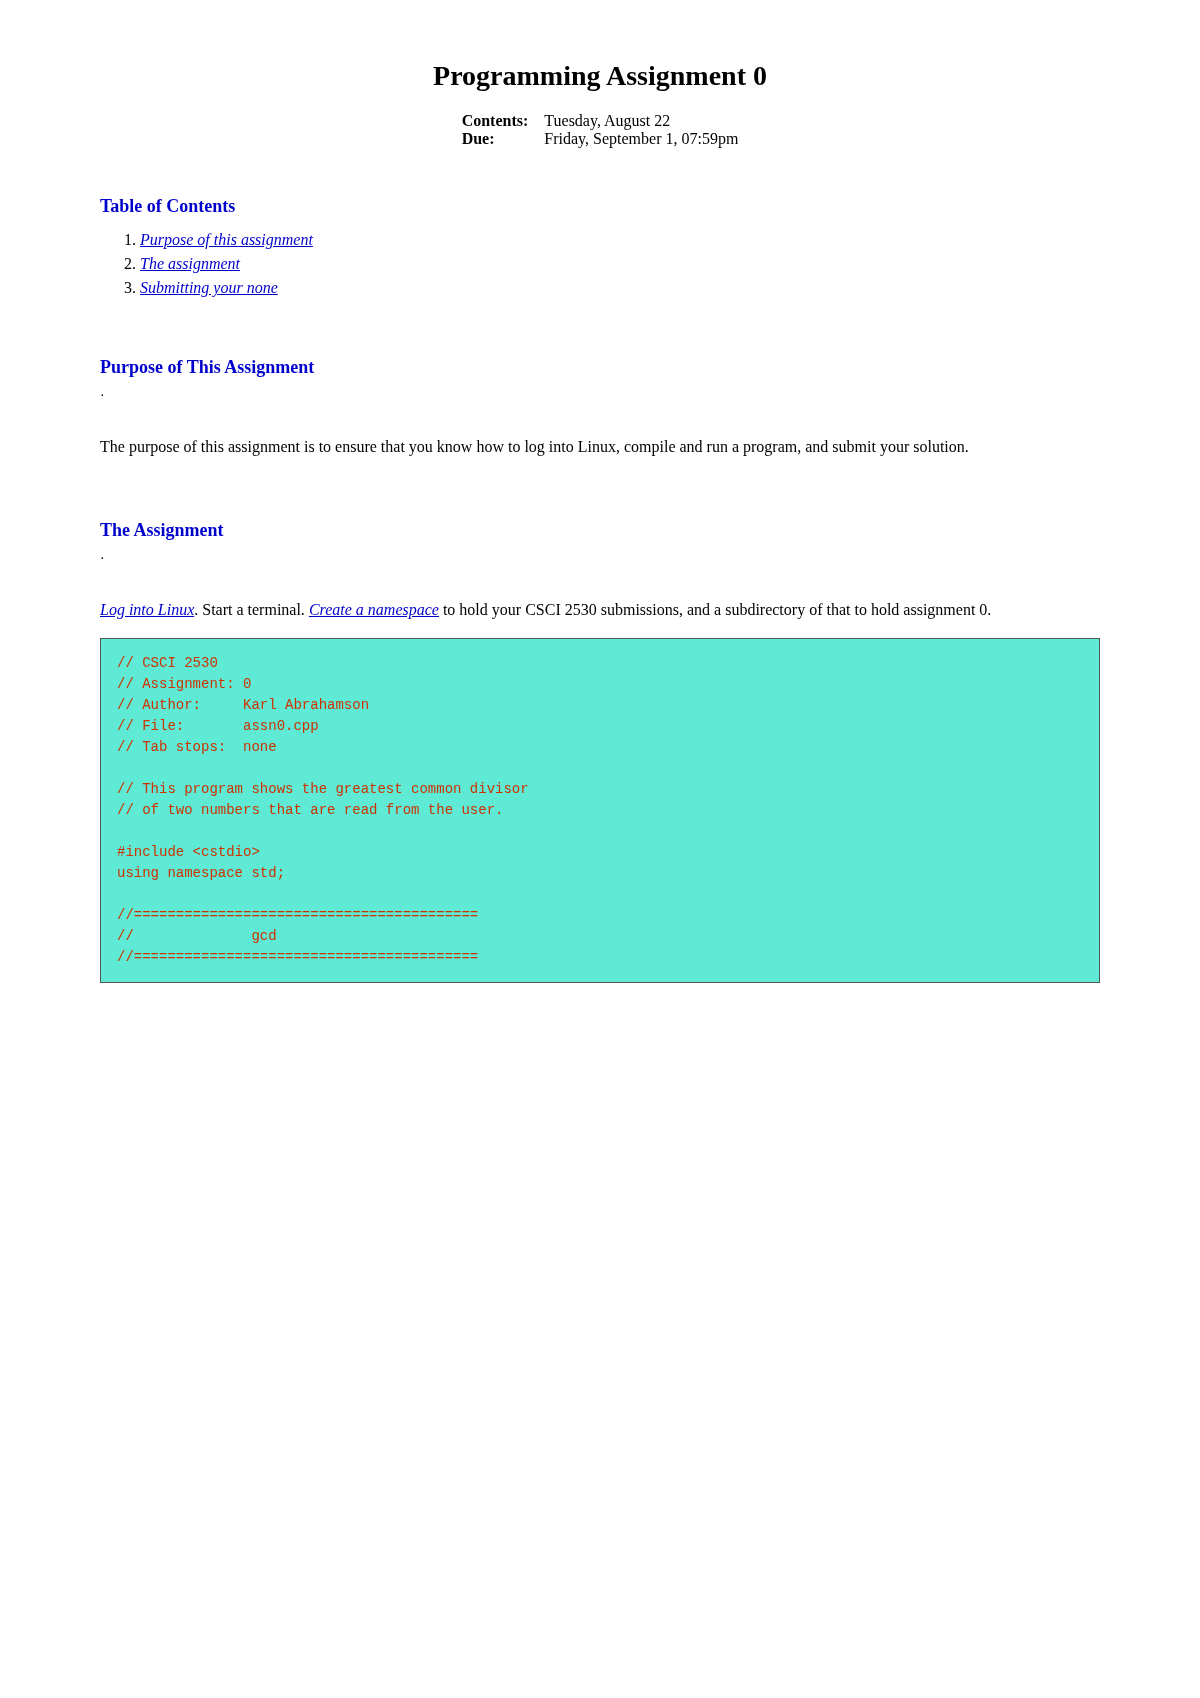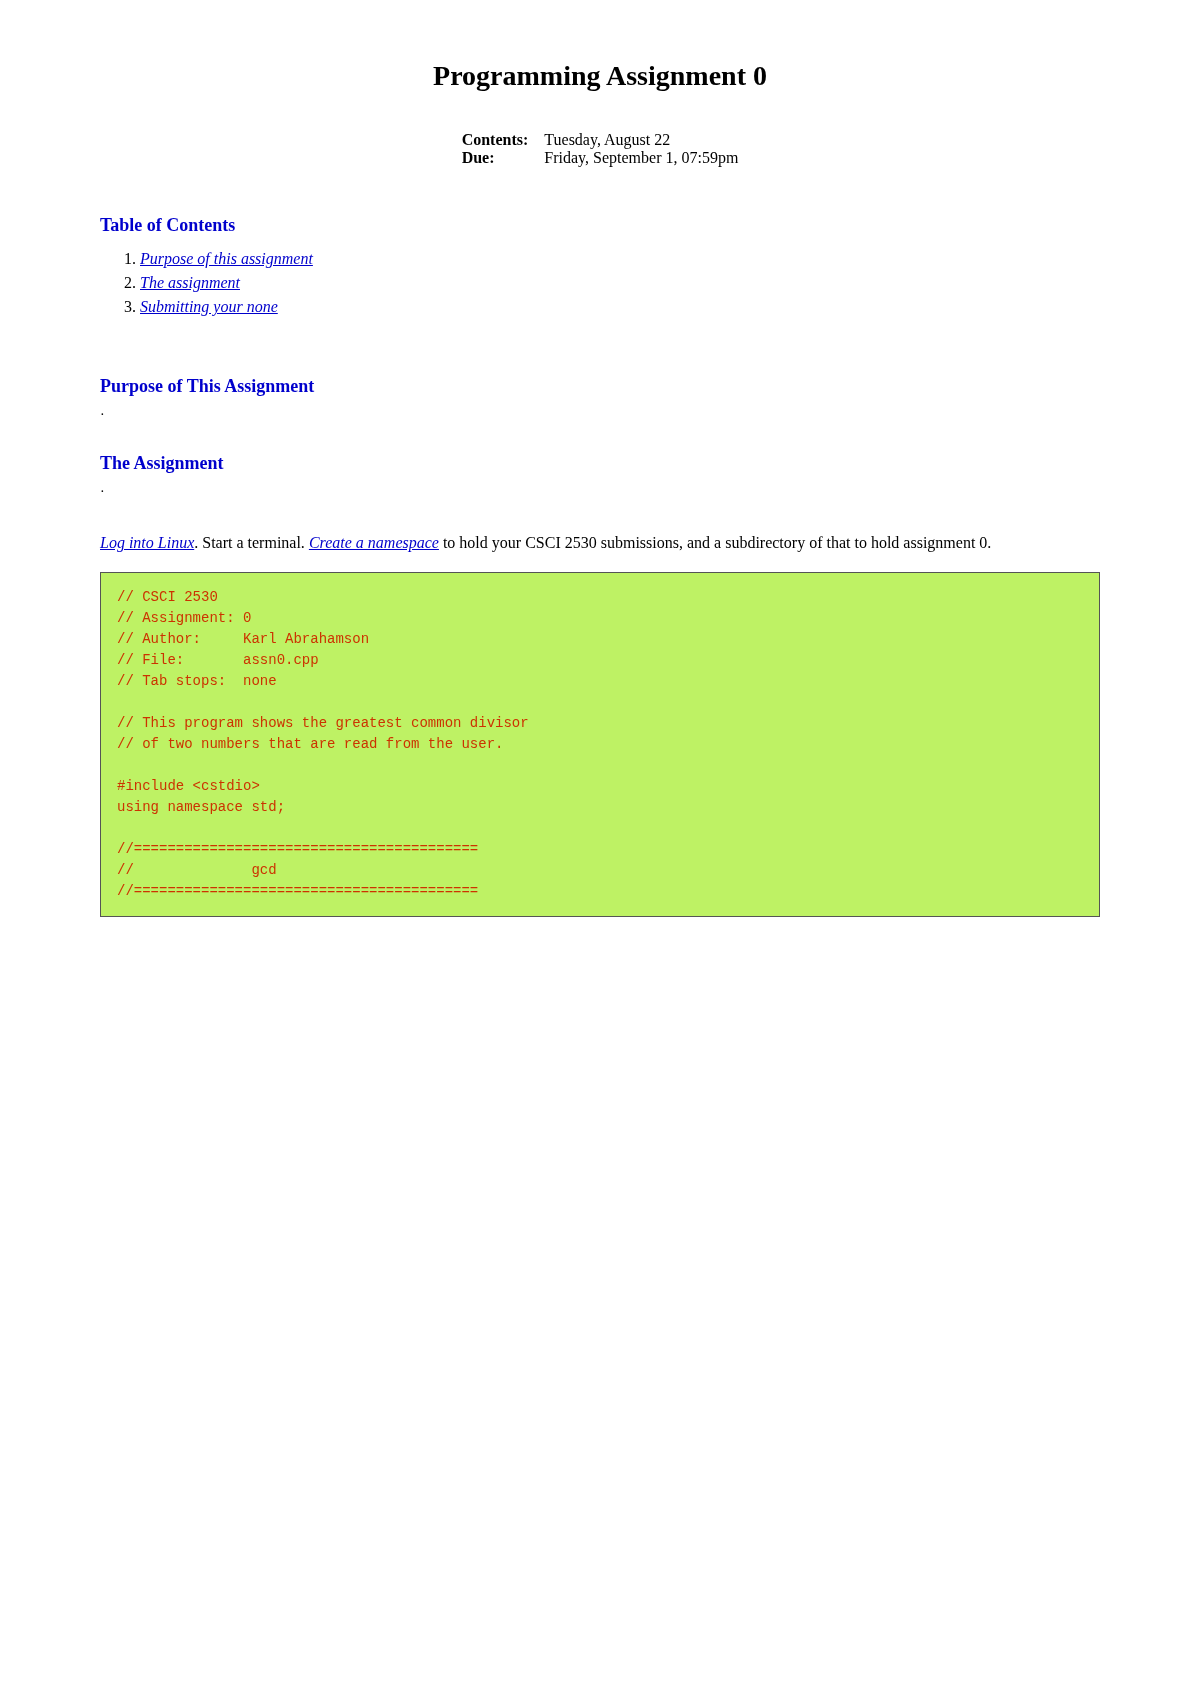--- a/index.html
+++ b/index.html
@@ -15,21 +15,21 @@
       color: #000000;
       width: 1200px;
       min-height: 1698px;
       padding: 60px 100px;
     }
 
     .page-title {
       text-align: center;
       font-size: 28px;
       font-weight: bold;
-      margin-bottom: 39px;
+      margin-bottom: 20px;
     }
 
     .meta-table {
       margin: 0 auto 40px auto;
       display: table;
     }
 
     .meta-row {
       display: table-row;
     }
@@ -87,21 +87,21 @@
       margin-bottom: 60px;
       line-height: 1.6;
     }
 
     .section-body p {
       margin-bottom: 16px;
     }
 
     .code-block {
       border: 1px solid #555555;
-      background: #bef264;
+      background: #5eead4;
       padding: 14px 16px;
       font-family: Courier New, Courier, monospace;
       font-size: 14px;
       color: #cc3300;
       line-height: 1.5;
       white-space: pre;
       margin-top: 16px;
       width: 100%;
     }
 
@@ -143,20 +143,23 @@
     </li>
     <li>
       <a class="toc-link" href="#submitting">Submitting your none</a>
     </li>
   </ol>
 </div>
 
 <div class="section-wrapper" id="purpose">
   <div class="section-heading">Purpose of This Assignment</div>
   <div class="section-dot">·</div>
+  <div class="section-body">
+    <p>The purpose of this assignment is to ensure that you know how to log into Linux, compile and run a program, and submit your solution.</p>
+  </div>
 </div>
 
 <div class="section-wrapper" id="assignment">
   <div class="section-heading">The Assignment</div>
   <div class="section-dot">·</div>
   <div class="section-body">
     <p>
       <a class="inline-link" href="#">Log into Linux</a>. Start a terminal. <a class="inline-link" href="#">Create a namespace</a> to hold your CSCI 2530 submissions, and a subdirectory of that to hold assignment 0.
     </p>
     <div class="code-block">// CSCI 2530

